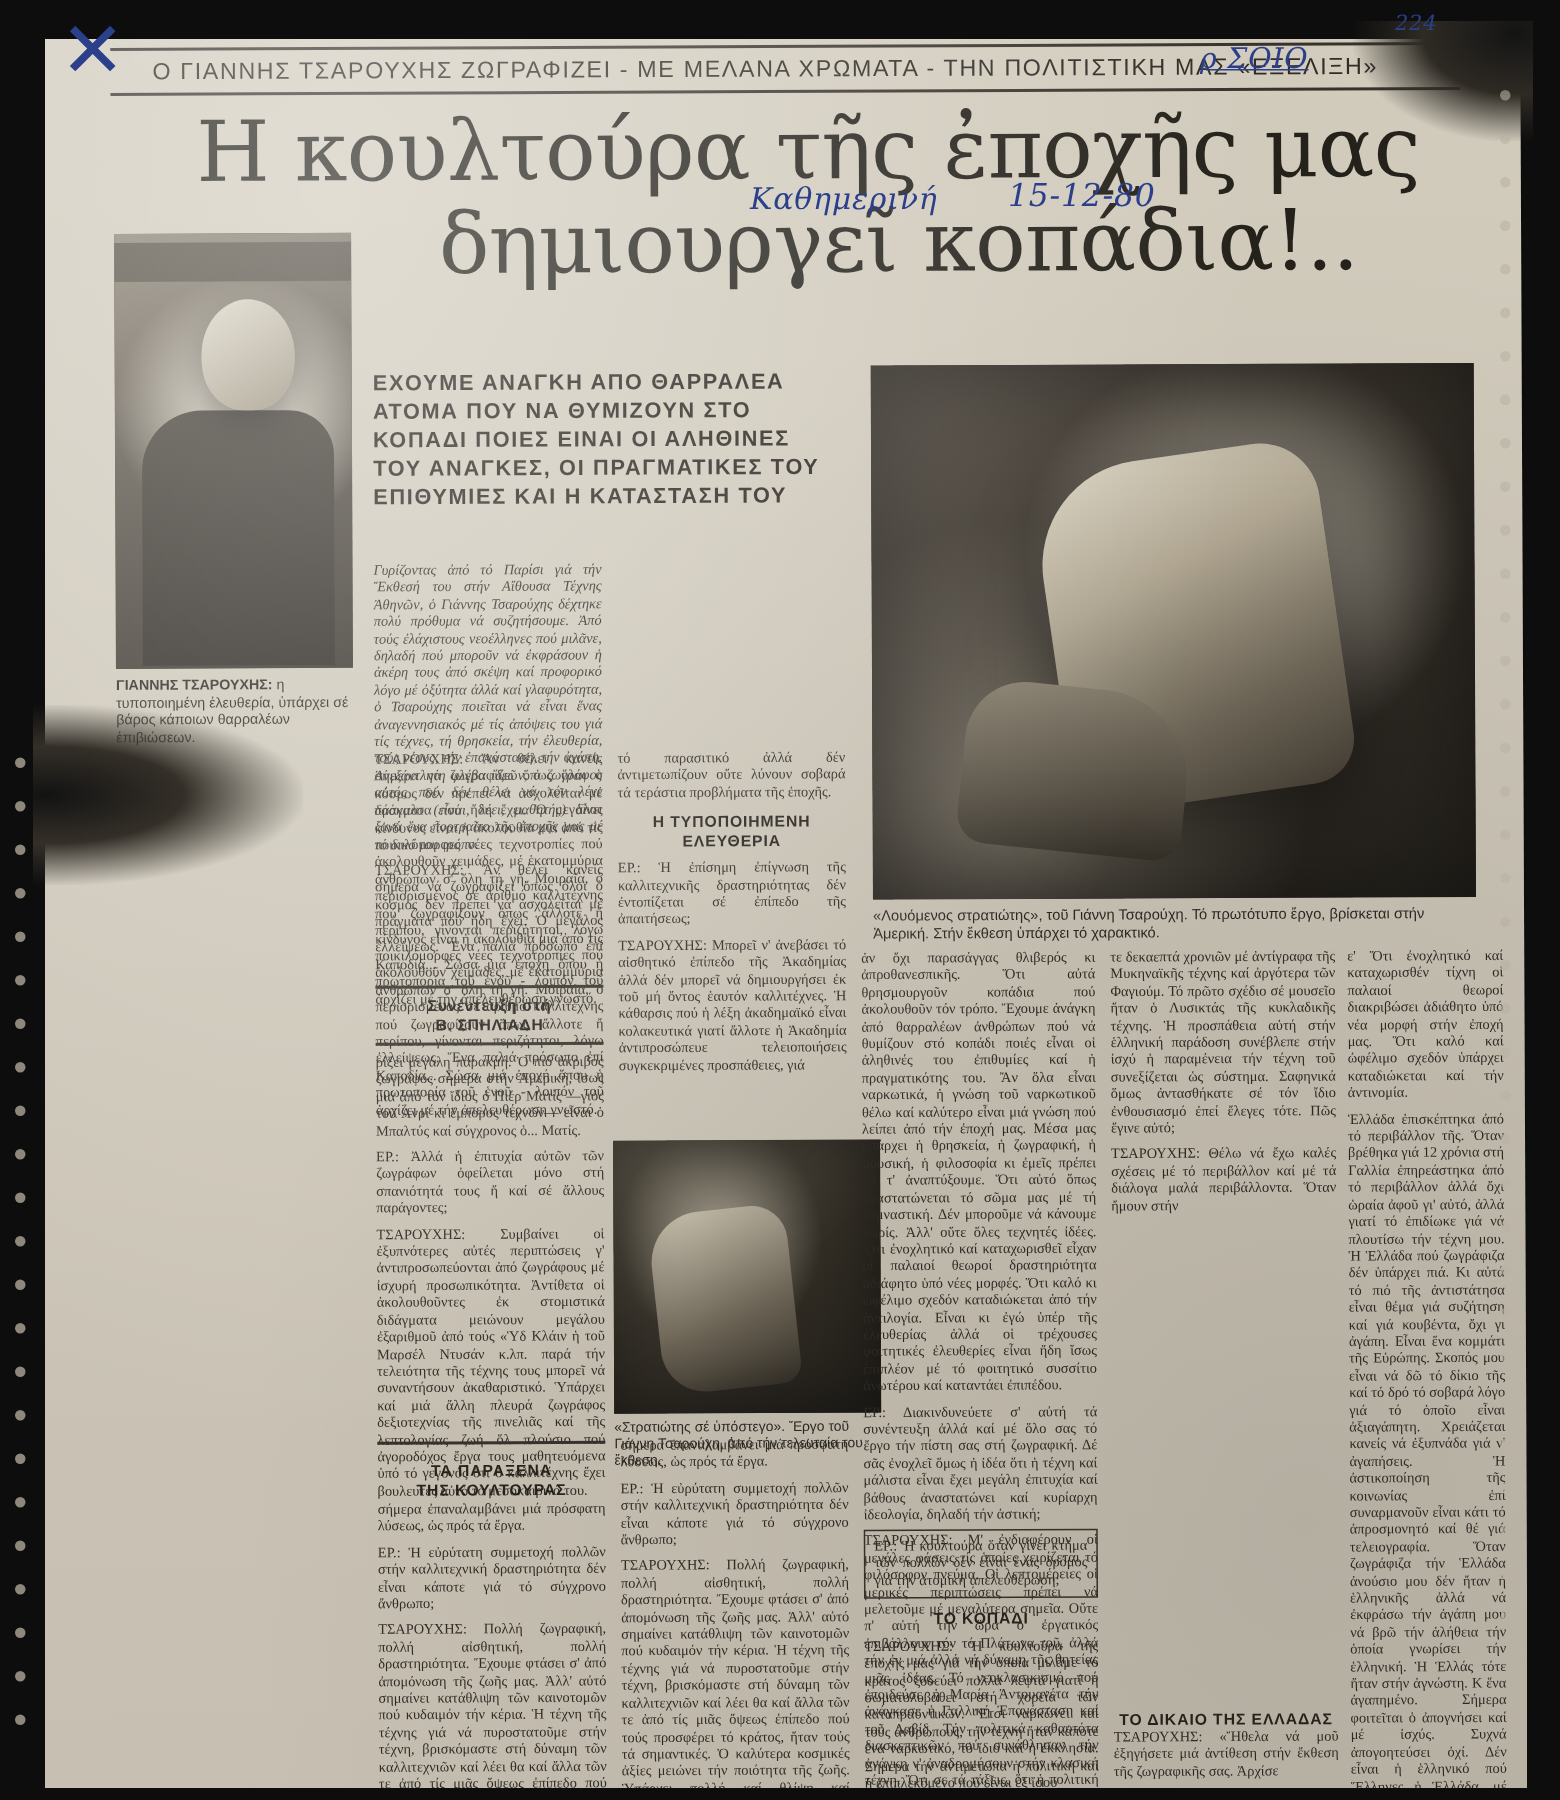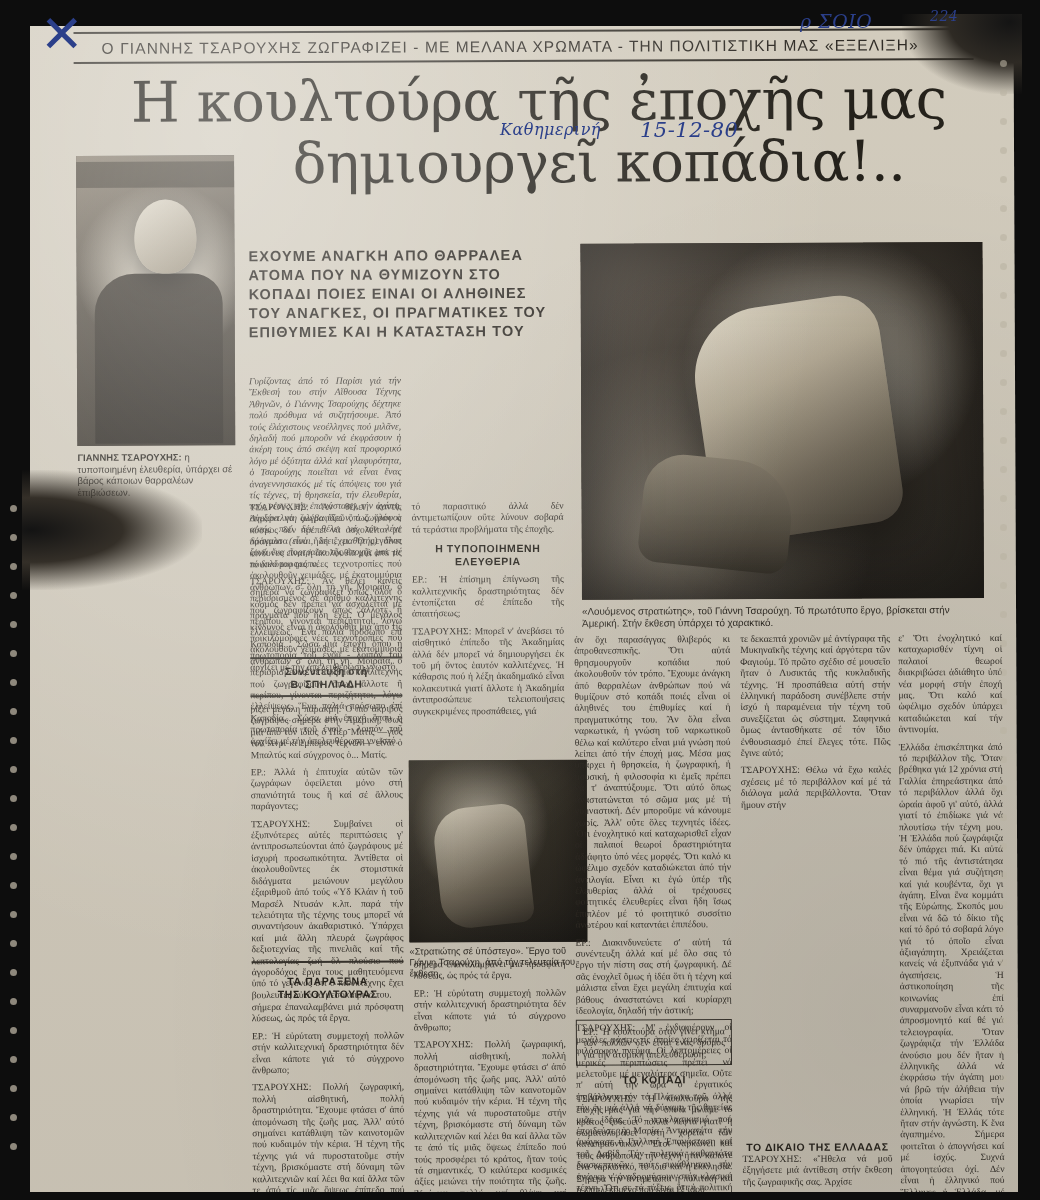--- a/index.html
+++ b/index.html
@@ -76,24 +76,24 @@
   }
 
   
   .hand {
     position: absolute;
     font-family: "DejaVu Serif", serif;
     color: #2b3f8a;
     font-style: italic;
     letter-spacing: .5px;
   }
-  #hand-archive { left: 800px; top: 10px; font-size: 19px; }
+  #hand-archive { left: 800px; top: 28px; font-size: 19px; text-decoration: underline; }
   #hand-page    { left: 930px; top: 8px;  font-size: 14px; }
-  #hand-source  { left: 500px; top: 120px; font-size: 16px; }
-  #hand-date    { left: 640px; top: 118px; font-size: 21px; }
+  #hand-source  { left: 500px; top: 120px; font-size: 20px; }
+  #hand-date    { left: 672px; top: 118px; font-size: 21px; }
 
   .xmark{
     position:absolute; left:40px; top:14px; width:60px; height:46px;
     color:#2b3f8a; font-size:52px; line-height:40px; font-family:"DejaVu Serif",serif;
   }
 
   
   .rule {
     position: absolute;
     background: #2a2722;

